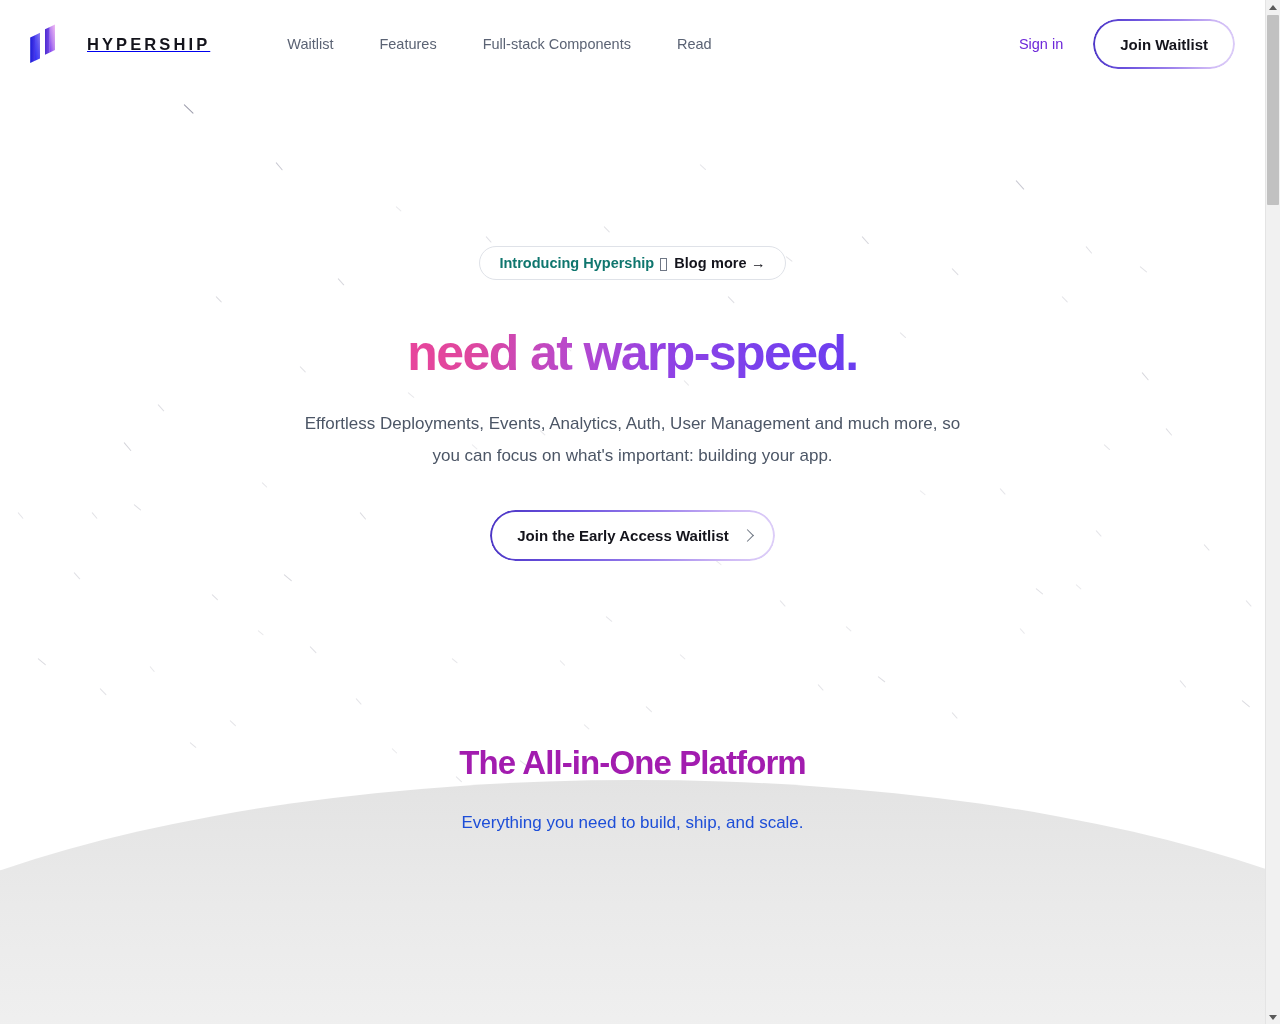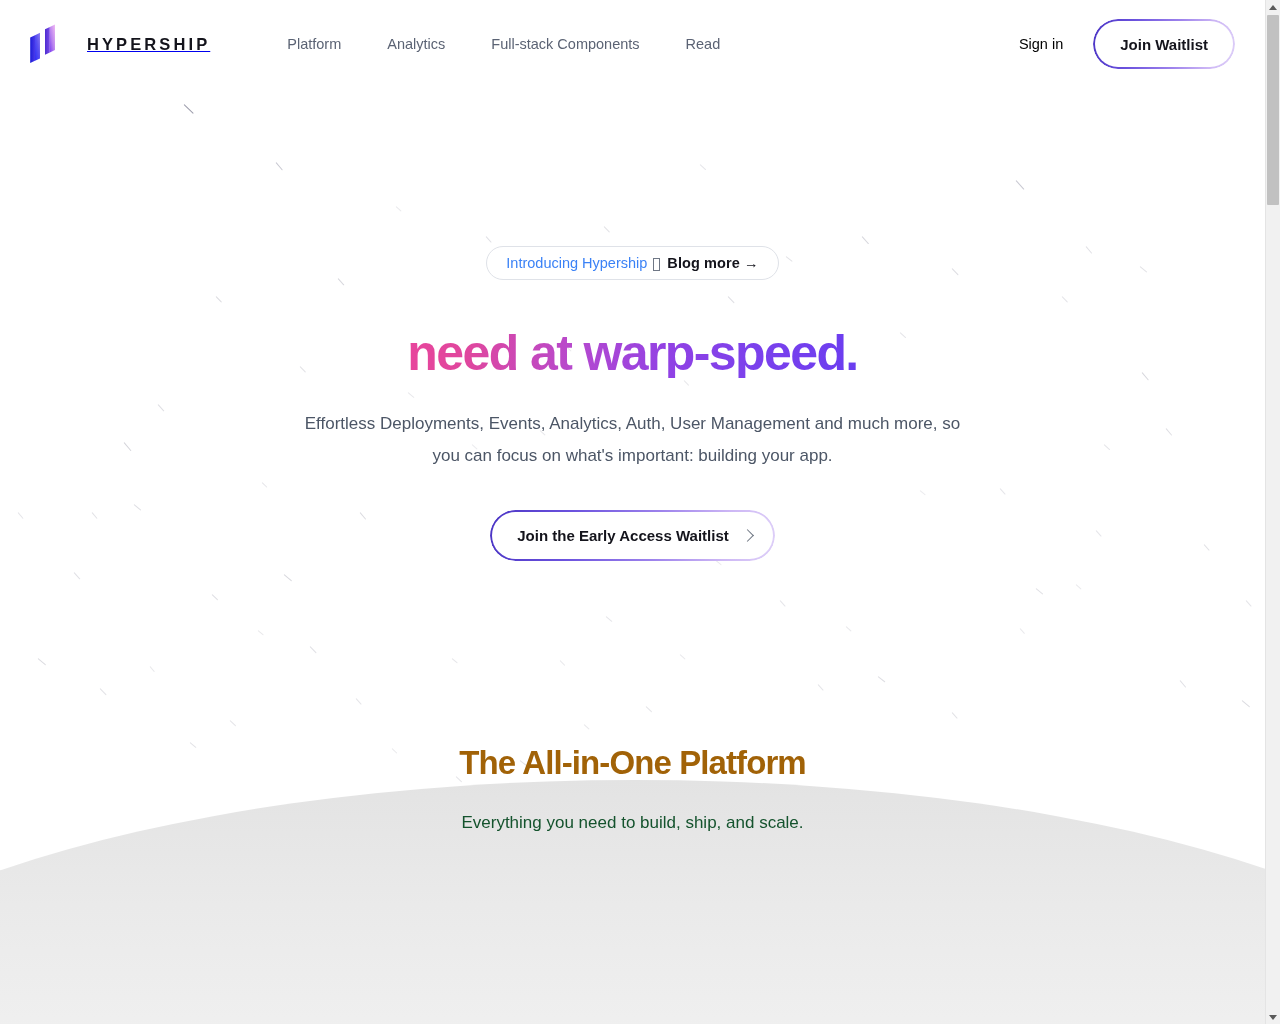--- a/index.html
+++ b/index.html
@@ -107,21 +107,21 @@
   }
 
   .nav-right {
     margin-left: auto;
     display: flex;
     align-items: center;
     gap: 26px;
   }
   .signin {
     font-size: 14.5px;
-    color: #000000;
+    color: #6d28d9;
     text-decoration: none;
     padding: 6px 4px;
     cursor: pointer;
     white-space: nowrap;
   }
 
   
   .grad-btn {
     position: relative;
     display: inline-flex;
@@ -175,21 +175,21 @@
     padding: 0 19px;
     border: 1px solid #dfe2e8;
     border-radius: 999px;
     background: #ffffff;
     font-size: 14.5px;
     color: #555f70;
     cursor: pointer;
     text-decoration: none;
     white-space: nowrap;
   }
-  #announce-badge .badge-label { color: #3b82f6; }
+  #announce-badge .badge-label { color: #0f766e; font-weight: bold; }
   #announce-badge .badge-emoji {
     display: inline-block;
     width: 7px;
     height: 13px;
     border: 1px solid #6f7785;
     margin: 0 7px 0 6px;
     position: relative;
     top: 1px;
   }
   #announce-badge .badge-cta {
@@ -247,28 +247,28 @@
     position: relative;
     z-index: 4;
     margin-top: 184px;
     text-align: center;
     width: 1265px;
   }
   h2#platform-title {
     font-size: 33px;
     font-weight: 800;
     letter-spacing: -0.9px;
-    color: #a16207;
+    color: #a21caf;
     line-height: 1.1;
   }
   p#platform-sub {
     margin-top: 26px;
     font-size: 17px;
     line-height: 1.85;
-    color: #14532d;
+    color: #1d4ed8;
     max-width: 960px;
     margin-left: auto;
     margin-right: auto;
   }
 
   
   #scrollbar {
     position: absolute;
     right: 0; top: 0;
     width: 15px;
@@ -422,22 +422,22 @@
 
             <path d="M17.0 5.2 L21.8 2.9 L21.8 28.5 L17.0 30.8 Z" fill="url(#lgRs)"></path>
 
             <path d="M21.8 2.9 L27.0 0.5 L27.0 26.1 L21.8 28.5 Z" fill="url(#lgR)"></path>
           </svg>
         </span>
         <span class="logo-wordmark">HYPERSHIP</span>
       </a>
 
       <nav class="mainnav">
-        <a href="#">Platform</a>
-        <a href="#">Analytics</a>
+        <a href="#">Waitlist</a>
+        <a href="#">Features</a>
         <a href="#">Full-stack Components</a>
         <a href="#">Read</a>
       </nav>
 
       <div class="nav-right">
         <a class="signin" href="#">Sign in</a>
         <a class="grad-btn" id="join-waitlist-btn" href="#">Join Waitlist</a>
       </div>
 
     </header>

